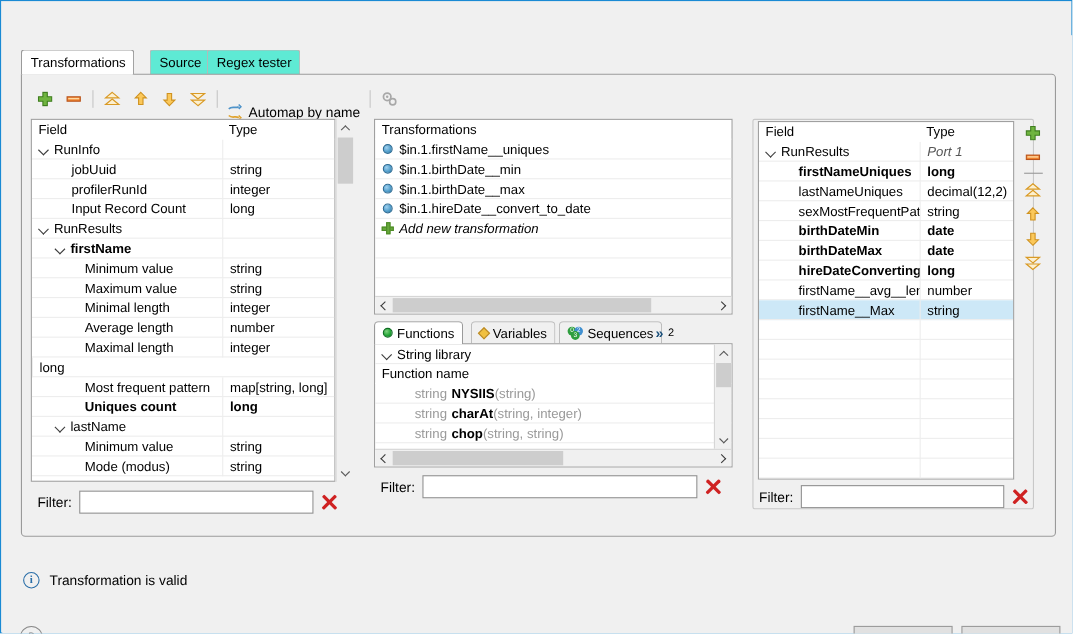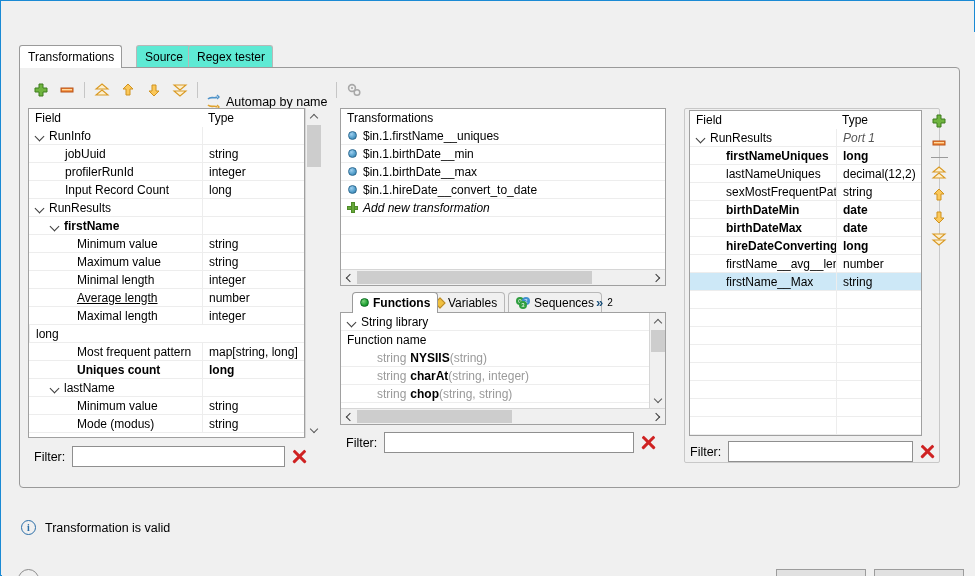--- a/index.html
+++ b/index.html
@@ -249,21 +249,21 @@
     position: absolute; top: 0; height: 21px; box-sizing: border-box;
     display: flex; align-items: center; gap: 4px;
     padding: 0 7px 1px 7px;
     font-size: 12px; color: #000;
     background: #f0f0f0;
     border: 1px solid #b8b8b8;
     border-bottom: none;
     border-top-left-radius: 4px; border-top-right-radius: 4px;
   }
   .ftab.sel { background: #ffffff; border-color: #9a9a9a; z-index: 3; }
-  #ftab-functions { left: 12px; font-weight: bold; }
+  #ftab-functions { left: 0; }
   #ftab-variables { left: 88px; }
   #ftab-sequences { left: 168px; }
   #ftab-more { left: 252px; border: none; background: transparent; padding-left: 4px; }
   .dot-green { width: 9px; height: 9px; border-radius: 50%; background: radial-gradient(circle at 35% 32%, #7fd17f 0%, #1fa333 60%, #0f7a22 100%); border: 1px solid #0d6b22; box-sizing: border-box; }
   .diamond-y { width: 8px; height: 8px; background: #f0c040; border: 1px solid #b8892a; transform: rotate(45deg); box-sizing:border-box; }
   .seq-ico { position: relative; width: 14px; height: 12px; }
   .seq-ico span {
     position: absolute; width: 8px; height: 8px; border-radius: 50%;
     font-size: 6px; color: #fff; text-align: center; line-height: 8px; font-family: "Liberation Sans", sans-serif;
   }
@@ -482,21 +482,21 @@
                 </div>
                 <div class="trow">
                   <div class="cell-field ind3" style="width:173px;">
                     <span>Minimal length</span>
                   </div>
                   <div class="cell-type" style="width:102px;">
                     <span>integer</span>
                   </div>
                 </div>
                 <div class="trow">
-                  <div class="cell-field ind3" style="width:173px;text-decoration:underline;">
+                  <div class="cell-field ind3" style="width:173px;">
                     <span>Average length</span>
                   </div>
                   <div class="cell-type" style="width:102px;">
                     <span>number</span>
                   </div>
                 </div>
                 <div class="trow">
                   <div class="cell-field ind3" style="width:173px;">
                     <span>Maximal length</span>
                   </div>

